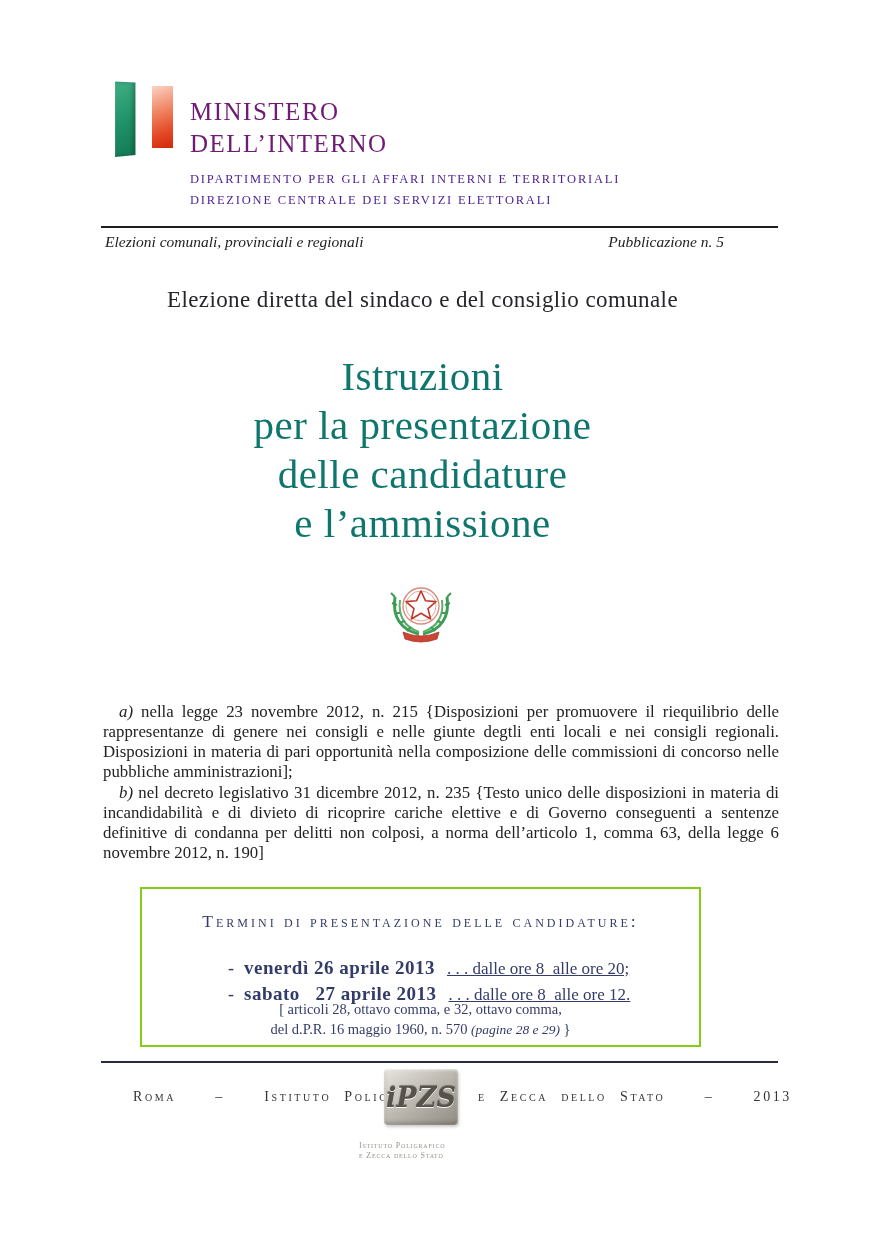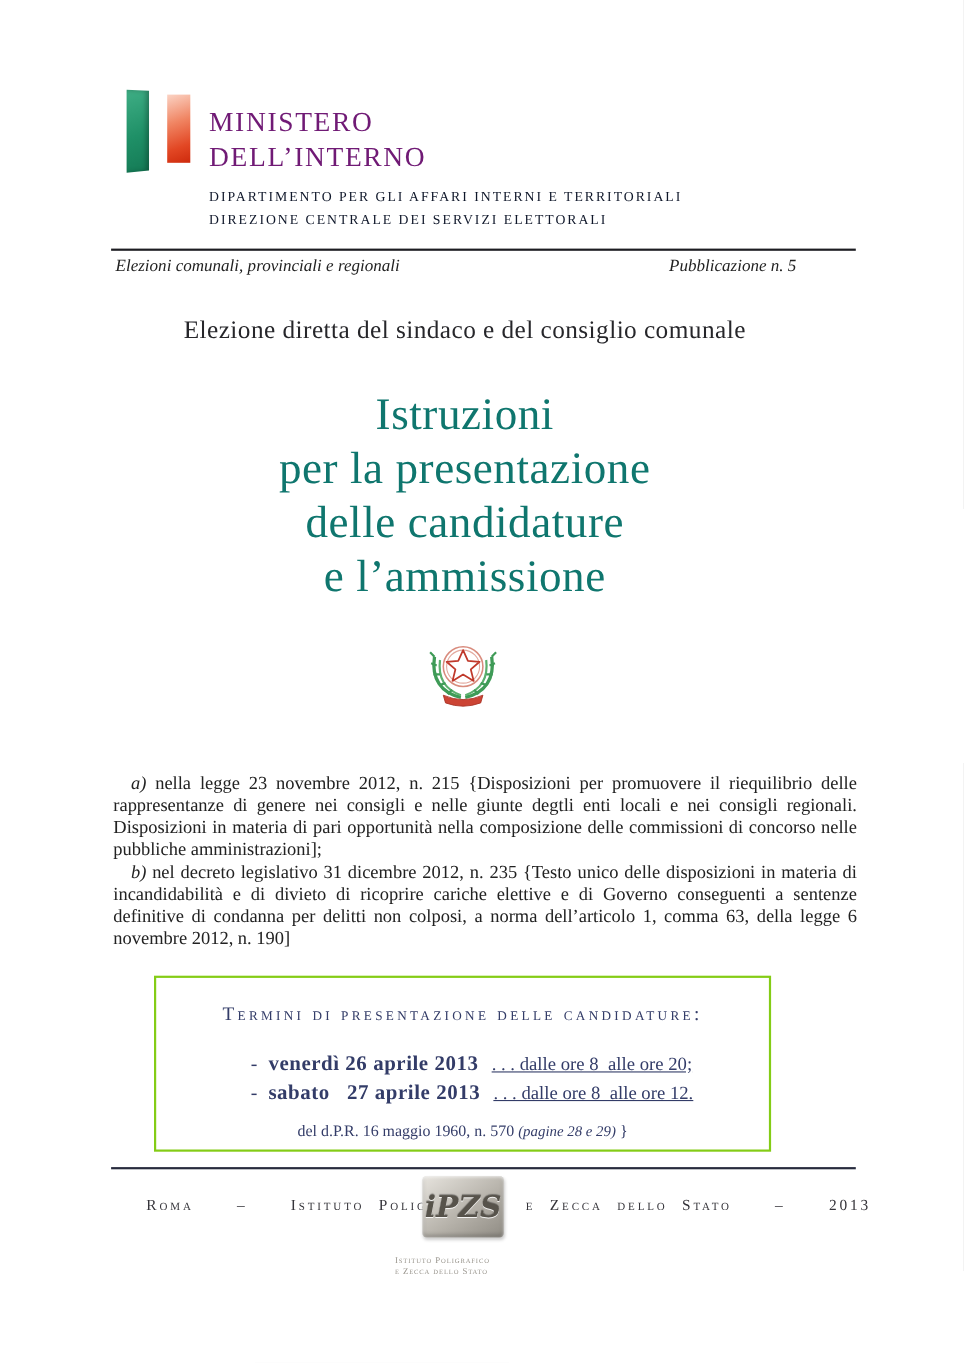--- a/index.html
+++ b/index.html
@@ -24,21 +24,21 @@
     box-shadow: inset -3px 0 4px rgba(0,0,0,.25);
   }
   .flag-red {
     position: absolute; left: 37px; top: 4px; width: 21px; height: 62px;
     background: linear-gradient(160deg, #fbd3c4 0%, #f08563 40%, #e24724 75%, #ce2a0c 100%);
   }
   .ministry-name {
     position: absolute; left: 190px; top: 96px;
     font-size: 25px; line-height: 32px; letter-spacing: 1.5px; color: #701a75;
   }
-  .dept { position: absolute; left: 190px; color: #0f172a; font-size: 12.5px; letter-spacing: 1.8px; }
+  .dept { position: absolute; left: 190px; color: #4c1d95; font-size: 12.5px; letter-spacing: 1.8px; }
   .dept-1 { top: 172px; }
   .dept-2 { top: 193px; }
 
   
   .rule { position: absolute; left: 101px; width: 677px; height: 2px; background: #1d1d22; }
   .rule-top { top: 226px; }
   .rule-bottom { top: 1061px; background: #272b3d; }
 
   
   .series-row { position: absolute; left: 103px; top: 233px; width: 675px; height: 22px; }
@@ -179,20 +179,21 @@
   <p class="law-par par-b"><span class="marker">b)</span><span> nel decreto legislativo 31 dicembre 2012, n. 235  {Testo unico delle disposizioni in materia di incandidabilità e di divieto di ricoprire cariche elettive e di Governo conseguenti a sentenze definitive di condanna per delitti non colposi, a norma dell’articolo 1, comma 63, della legge 6 novembre 2012, n. 190]</span></p>
 
   <div class="deadline-box">
     <div class="deadline-heading">Termini di presentazione delle candidature:</div>
     <div class="deadline-row deadline-row-1">
       <span class="deadline-dash">-</span><span class="deadline-date">venerdì 26 aprile 2013</span><span class="deadline-time">. . . dalle ore 8  alle ore 20;</span>
     </div>
     <div class="deadline-row deadline-row-2">
       <span class="deadline-dash">-</span><span class="deadline-date">sabato   27 aprile 2013</span><span class="deadline-time">. . . dalle ore 8  alle ore 12.</span>
     </div>
+    <div class="deadline-caption deadline-caption-1">[ articoli 28, ottavo comma, e 32, ottavo comma,</div>
     <div class="deadline-caption deadline-caption-2"><span>del d.P.R. 16 maggio 1960, n. 570 </span><span class="it">(pagine 28 e 29)</span><span> }</span></div>
   </div>
 
   <div class="rule rule-bottom"></div>
   <div class="footer-text footer-left">Roma   –   Istituto Poligrafico</div>
   <div class="footer-text footer-right">e Zecca dello Stato   –   2013</div>
   <div class="ipzs-logo">
     <span>iPZS</span>
   </div>
   <div class="ipzs-caption">

